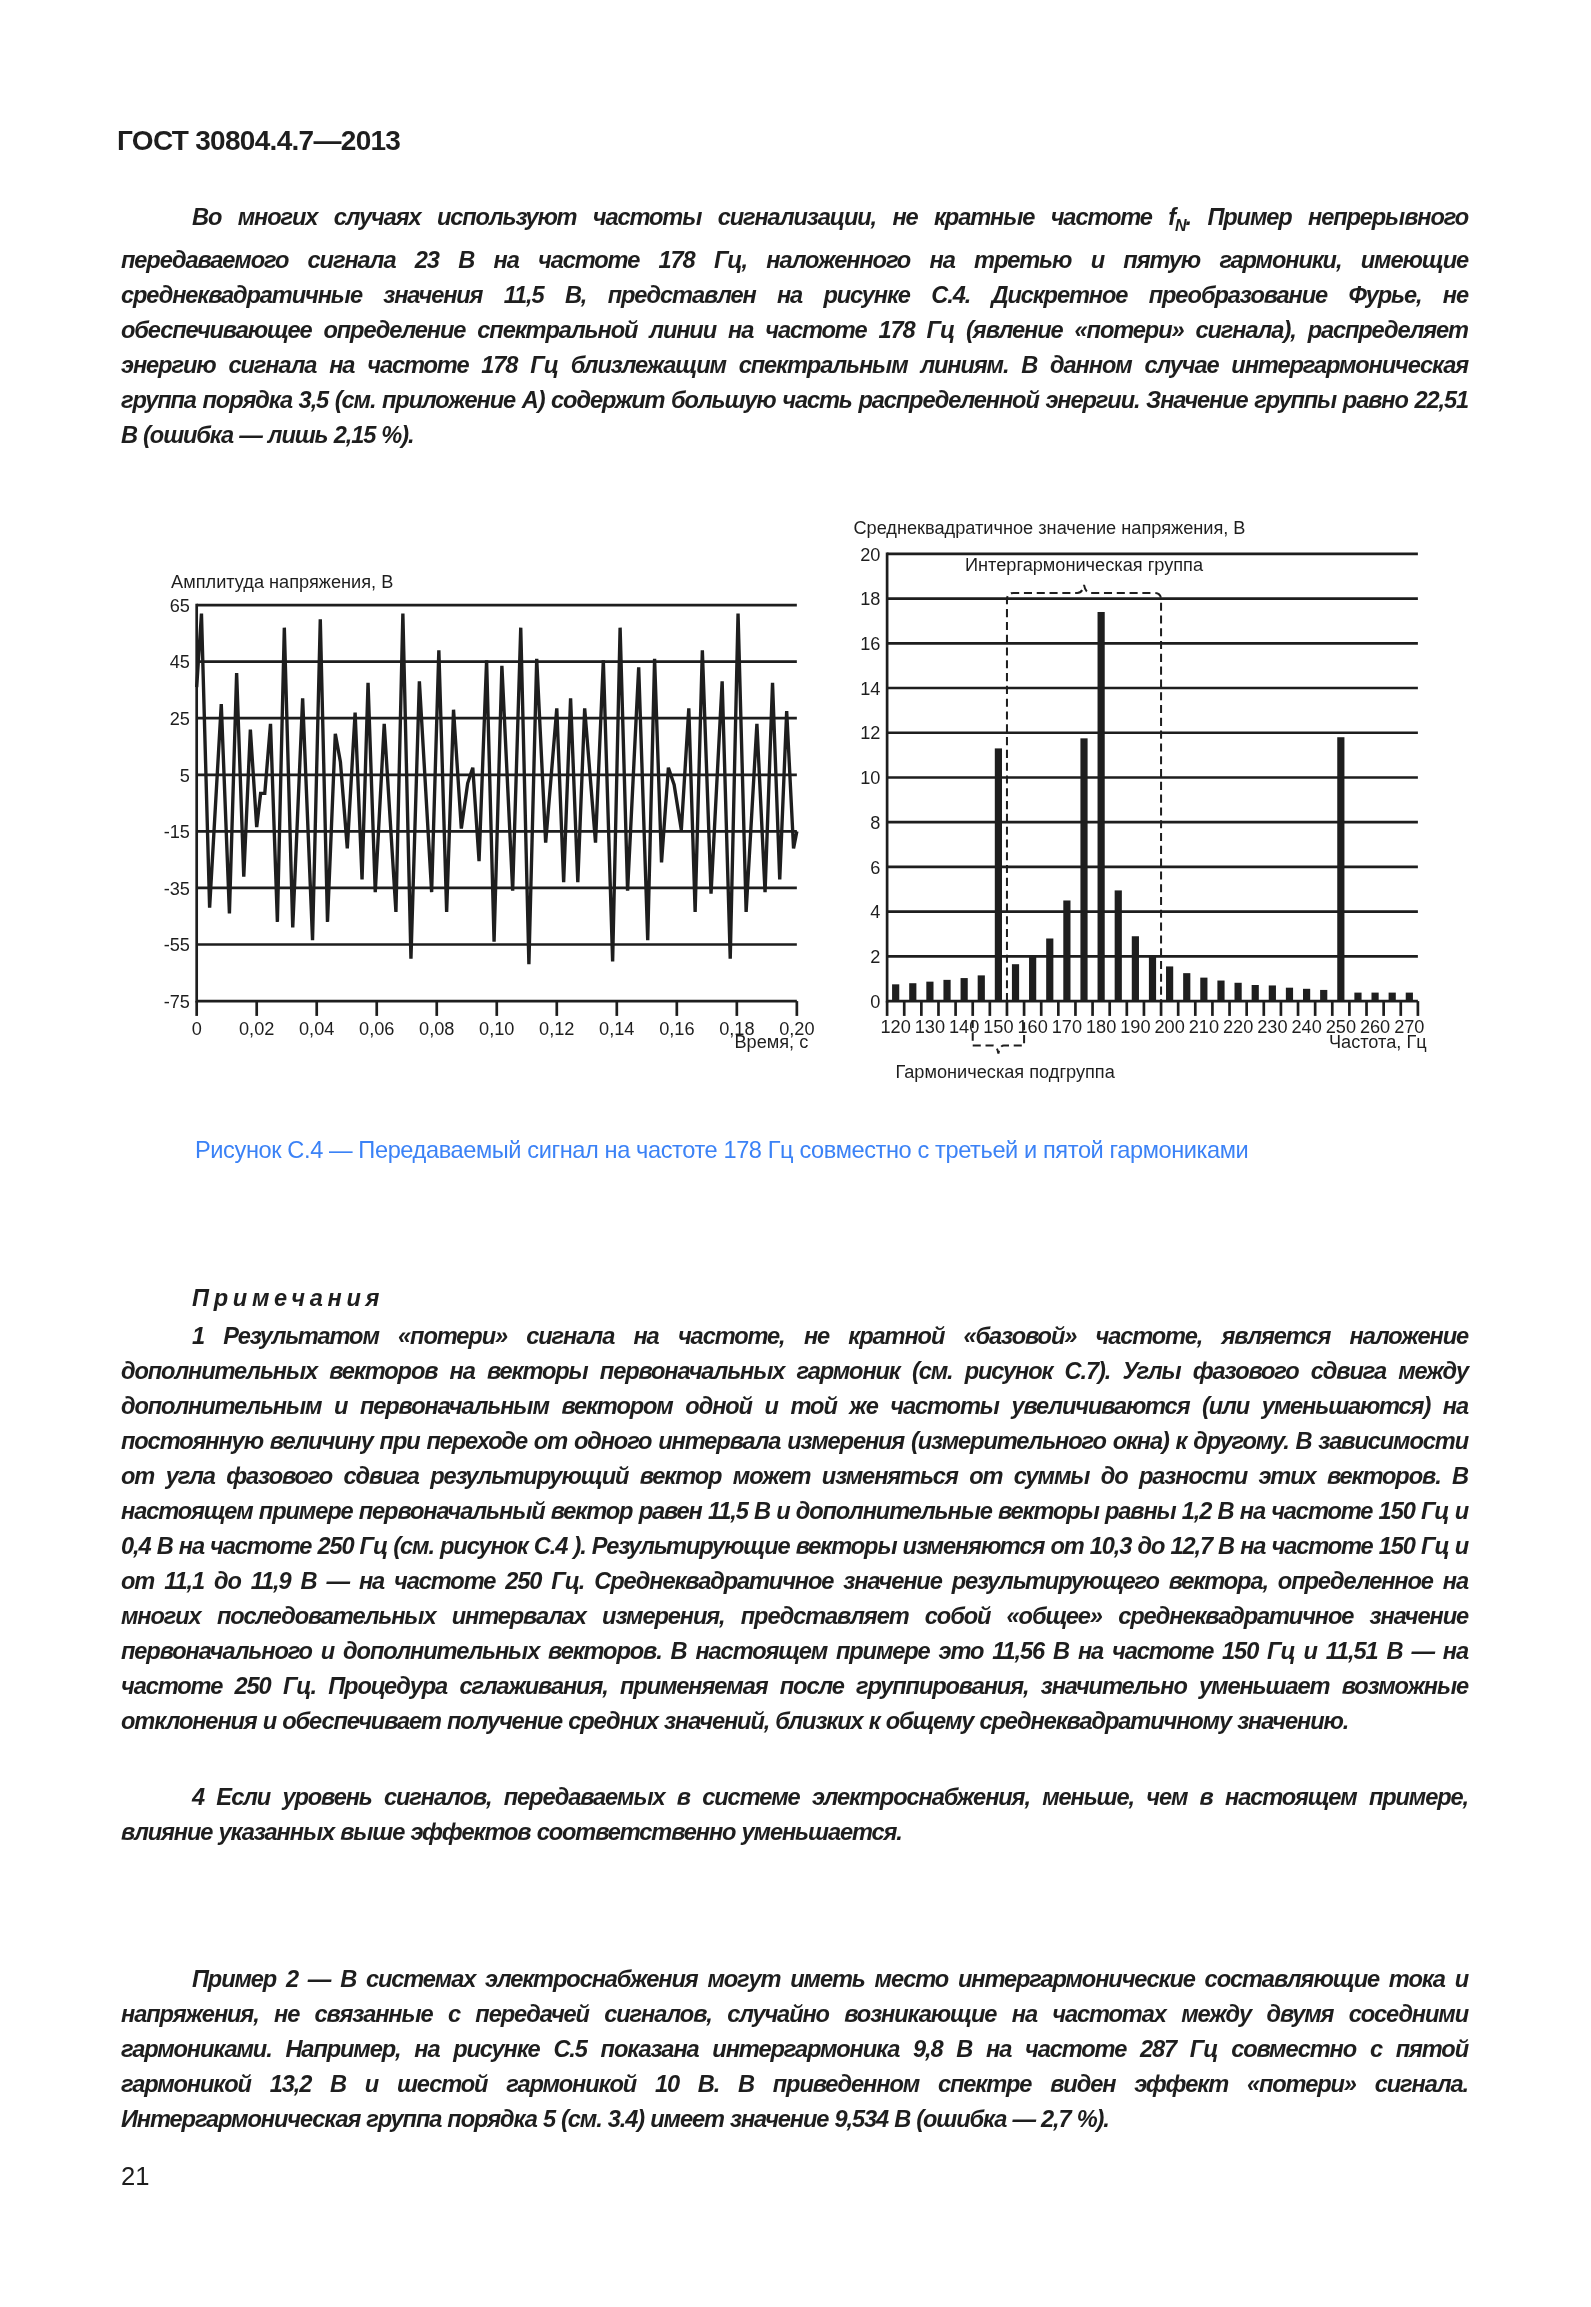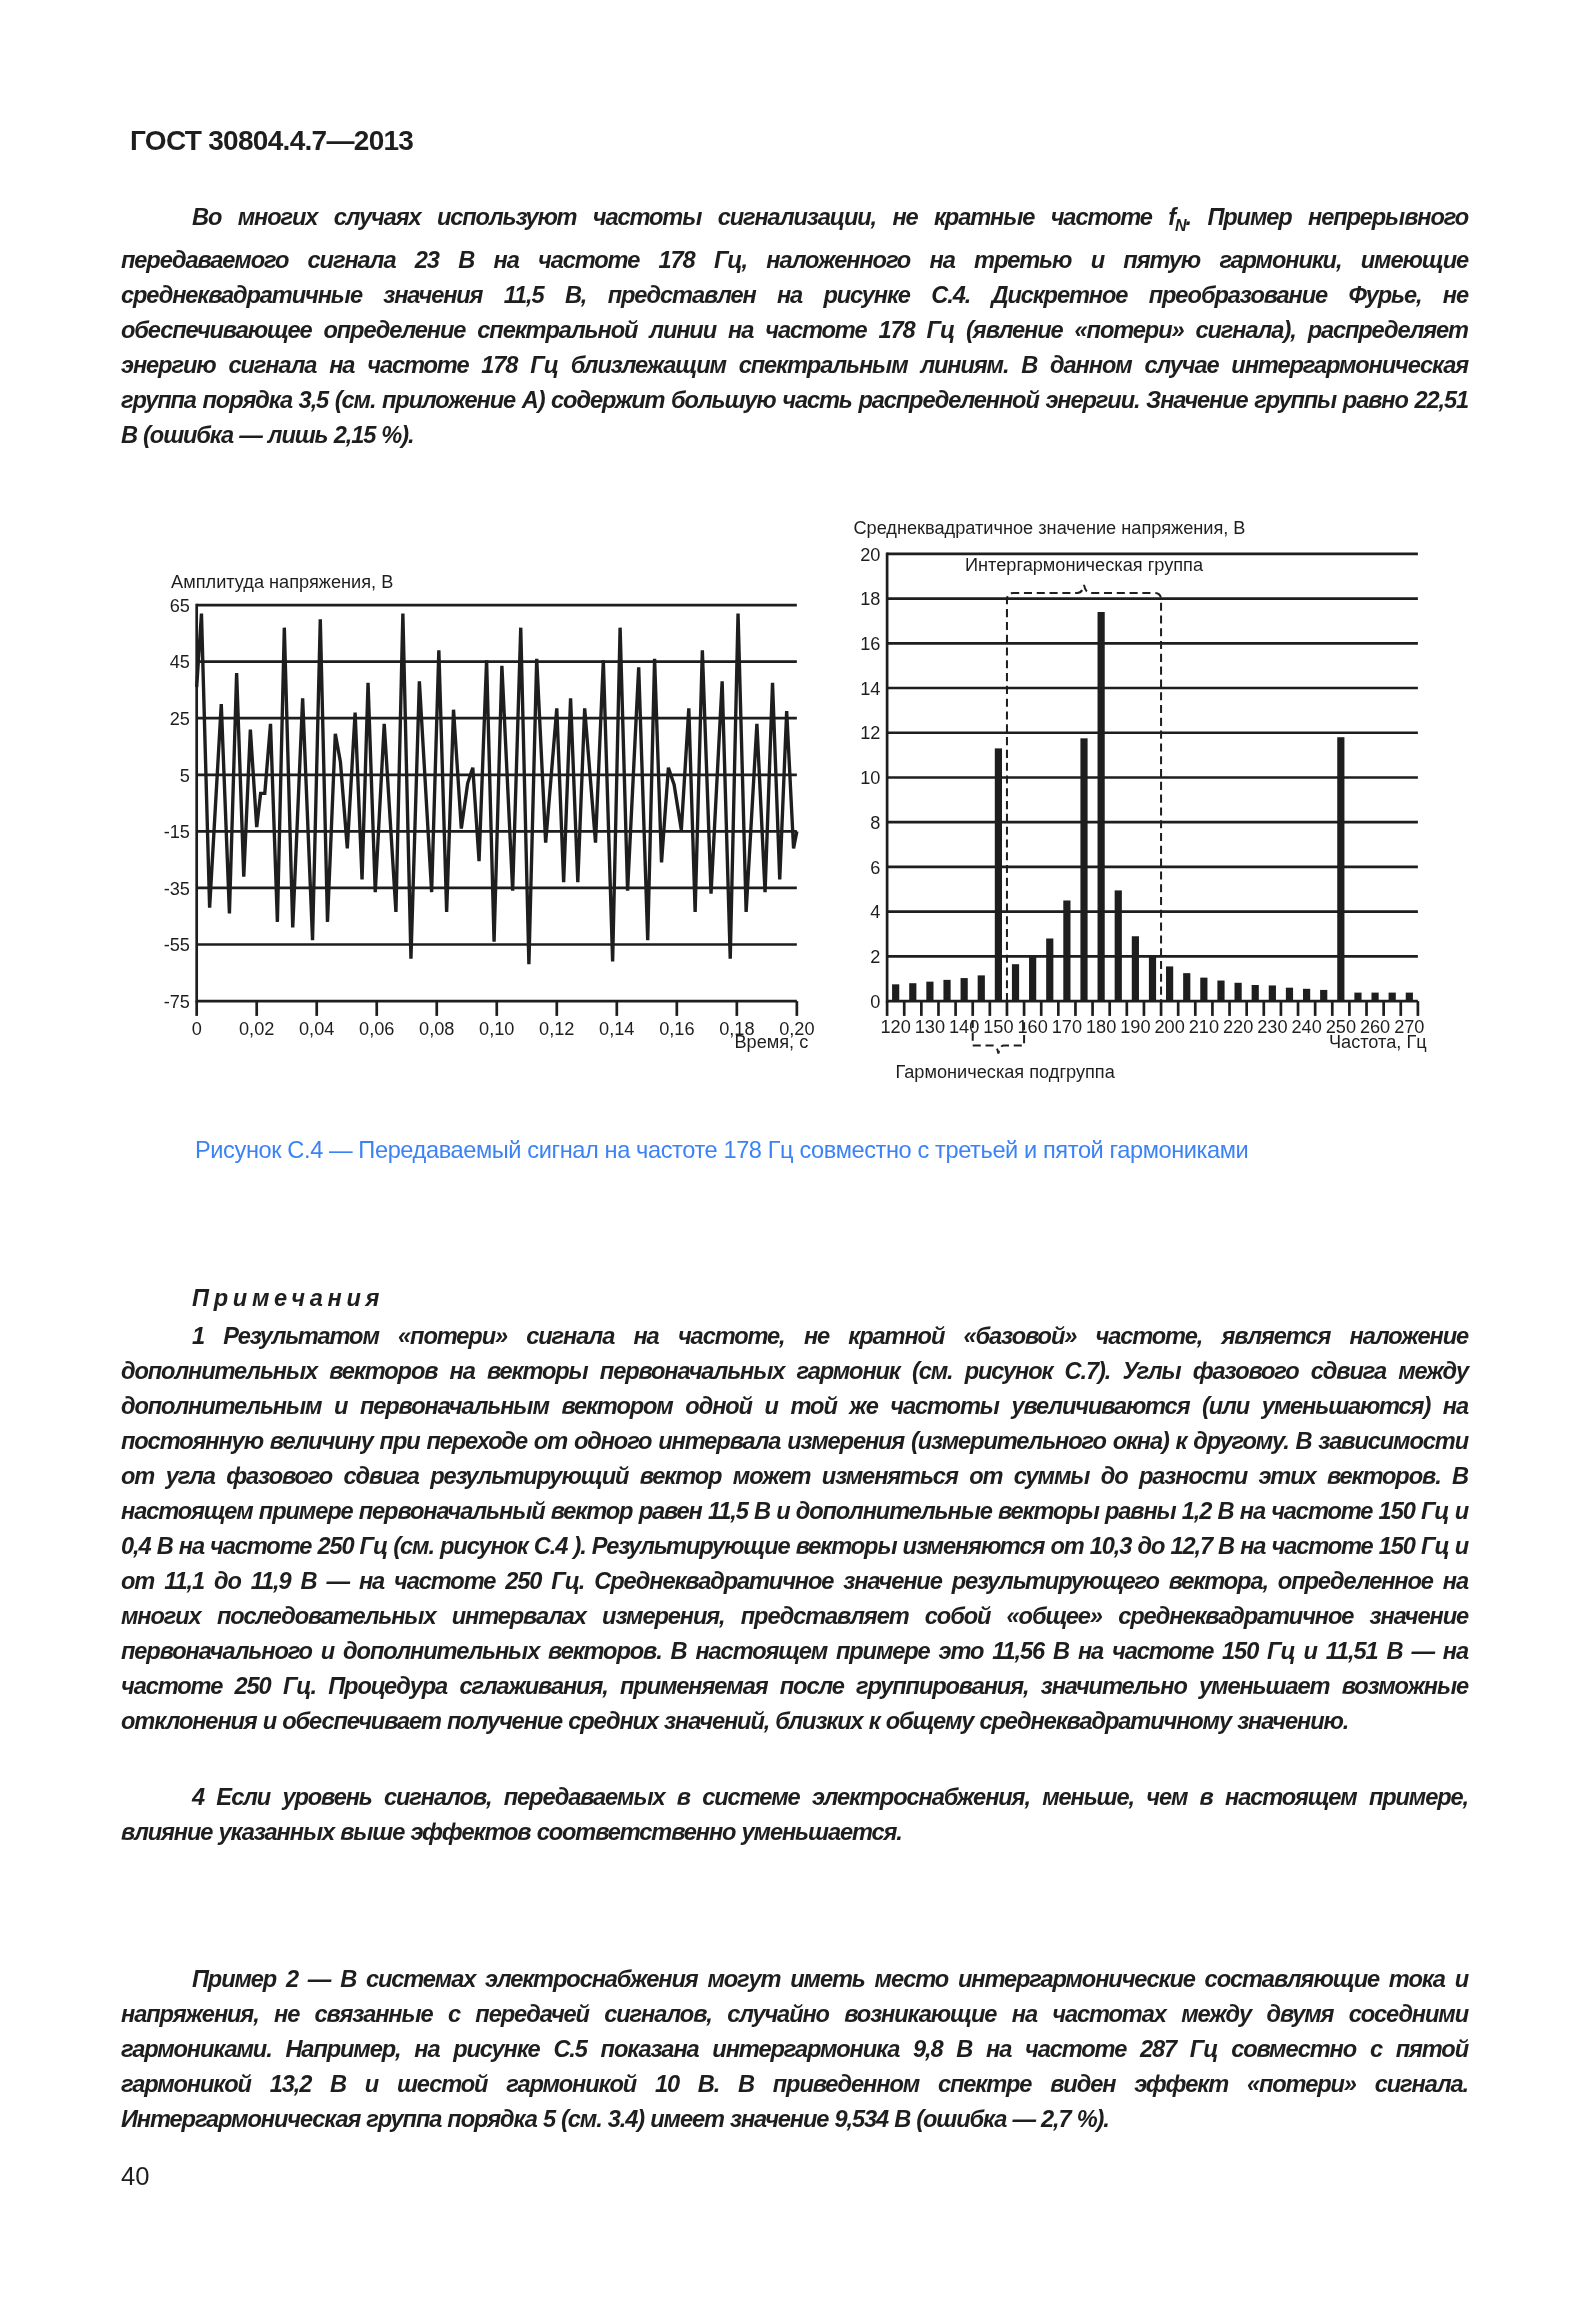--- a/index.html
+++ b/index.html
@@ -1,18 +1,18 @@
 <!DOCTYPE html>
 <html style="font-size:10.8px"><head>
 <meta charset="utf-8">
 <style>
   html, body { margin: 0; padding: 0; background: #ffffff; }
   body { width: 1591px; height: 2307px; position: relative; overflow: hidden; color: #1e1e1e; font-family: "Liberation Sans", sans-serif; }
   .abs { position: absolute; }
-  #doc-header { left: 130px; top: 125px; font-size: 28px; font-weight: bold; letter-spacing: -0.7px; }
+  #doc-header { left: 117px; top: 125px; font-size: 28px; font-weight: bold; letter-spacing: -0.7px; }
   .para { position: absolute; left: 121px; width: 1347px; font-weight: bold; font-style: italic; font-size: 23.6px; line-height: 35px; text-align: justify; text-align-last: left; letter-spacing: -1.1px; word-spacing: 0.7px; }
   .para .indent { display: inline-block; width: 71px; }
   #intro-paragraph { top: 200px; }
   #figure-caption { left: 195px; top: 1137px; font-size: 23.6px; letter-spacing: -0.4px; color: #3b82f6; }
   #notes-heading { left: 192px; top: 1285px; font-size: 23.6px; font-weight: bold; font-style: italic; letter-spacing: 4.7px; }
   #note-1 { top: 1319px; }
   #note-2 { top: 1780px; }
   #example-2 { top: 1962px; }
   #page-number { left: 121px; top: 2162px; font-size: 25.6px; }
   svg text { font-family: "Liberation Sans", sans-serif; fill: #1e1e1e; }
@@ -196,14 +196,14 @@
   </g>
 </svg>
 
 <div id="figure-caption" class="abs">Рисунок С.4 — Передаваемый сигнал на частоте 178 Гц совместно с третьей и пятой гармониками</div>
 
 <div id="notes-heading" class="abs">Примечания</div>
 <div id="note-1" class="para"><span class="indent"></span><span>1 Результатом «потери» сигнала на частоте, не кратной «базовой» частоте, является наложение дополнительных векторов на векторы первоначальных гармоник (см. рисунок С.7). Углы фазового сдвига между дополнительным и первоначальным вектором одной и той же частоты увеличиваются (или уменьшаются) на постоянную величину при переходе от одного интервала измерения (измерительного окна) к другому. В зависимости от угла фазового сдвига результирующий вектор может изменяться от суммы до разности этих векторов. В настоящем примере первоначальный вектор равен 11,5 В и дополнительные векторы равны 1,2 В на частоте 150 Гц и 0,4 В на частоте 250 Гц (см. рисунок С.4 ). Результирующие векторы изменяются от 10,3 до 12,7 В на частоте 150 Гц и от 11,1 до 11,9 В — на частоте 250 Гц. Среднеквадратичное значение результирующего вектора, определенное на многих последовательных интервалах измерения, представляет собой «общее» среднеквадратичное значение первоначального и дополнительных векторов. В настоящем примере это 11,56 В на частоте 150 Гц и 11,51 В — на частоте 250 Гц. Процедура сглаживания, применяемая после группирования, значительно уменьшает возможные отклонения и обеспечивает получение средних значений, близких к общему среднеквадратичному значению.</span></div>
 <div id="note-2" class="para"><span class="indent"></span><span>4 Если уровень сигналов, передаваемых в системе электроснабжения, меньше, чем в настоящем примере, влияние указанных выше эффектов соответственно уменьшается.</span></div>
 <div id="example-2" class="para"><span class="indent"></span><span>Пример 2 — В системах электроснабжения могут иметь место интергармонические составляющие тока и напряжения, не связанные с передачей сигналов, случайно возникающие на частотах между двумя соседними гармониками. Например, на рисунке С.5 показана интергармоника 9,8 В на частоте 287 Гц совместно с пятой гармоникой 13,2 В и шестой гармоникой 10 В. В приведенном спектре виден эффект «потери» сигнала. Интергармоническая группа порядка 5 (см. 3.4) имеет значение 9,534 В (ошибка — 2,7 %).</span></div>
 
-<div id="page-number" class="abs">40</div>
+<div id="page-number" class="abs">21</div>
 
 
 </body></html>

